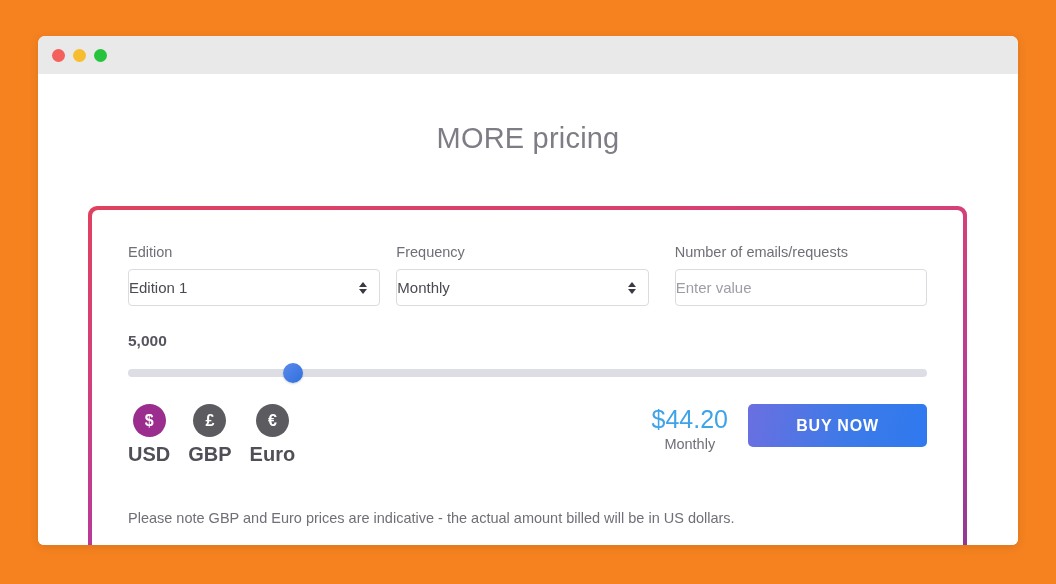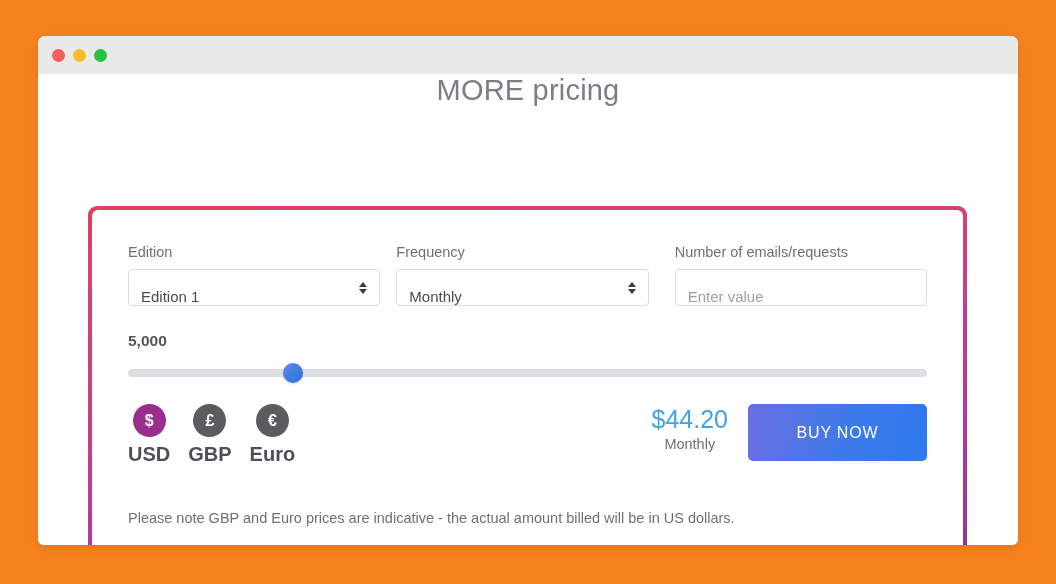--- a/index.html
+++ b/index.html
@@ -47,20 +47,21 @@
     height: 471px;
     position: relative;
   }
   .page-title {
     text-align: center;
     font-size: 29px;
     font-weight: 300;
     color: #7d7d85;
     letter-spacing: 0.2px;
     margin: 0;
+    padding-top: 48px;
   }
 
   
   .panel-wrap {
     position: absolute;
     left: 50px; top: 132px;
     width: 879px; height: 350px;
     border-radius: 9px;
     padding: 4px;
     background: linear-gradient(170deg, #e0415f 0%, #d2407b 35%, #b5399a 70%, #8e3a90 100%);
@@ -92,23 +93,23 @@
     margin-bottom: 9px;
     white-space: nowrap;
   }
   .control {
     height: 37px;
     border: 1px solid #dcdcdf;
     border-radius: 4px;
     background: #fff;
     font-size: 15px;
     color: #4a4a52;
-    padding: 0 12px;
-    display: flex;
-    align-items: flex-end;
+    padding: 0 0;
+    display: flex;
+    align-items: center;
     font-family: "Liberation Sans", sans-serif;
     position: relative;
   }
   .control.placeholder { color: #9d9da6; }
   .select-arrow {
     position: absolute;
     right: 12px;
     top: 50%;
     transform: translateY(-50%);
     display: flex;
@@ -201,27 +202,27 @@
     color: #3fa3e8;
     font-weight: 400;
     line-height: 1.05;
   }
   .price-period {
     font-size: 14.5px;
     color: #6f6f77;
     margin-top: 4px;
   }
   .buy-button {
-    width: 179px; height: 57px;
+    width: 179px; height: 43px;
     border: none;
     border-radius: 5px;
     background: linear-gradient(100deg, #6b6fe0 0%, #3d7ae8 55%, #2f79ef 100%);
     color: #ffffff;
     font-size: 16px;
-    font-weight: normal;
+    font-weight: bold;
     letter-spacing: 0.8px;
     font-family: "Liberation Sans", sans-serif;
     cursor: pointer;
   }
 
   .note {
     margin-top: 44px;
     font-size: 14.5px;
     color: #6f6f77;
   }

